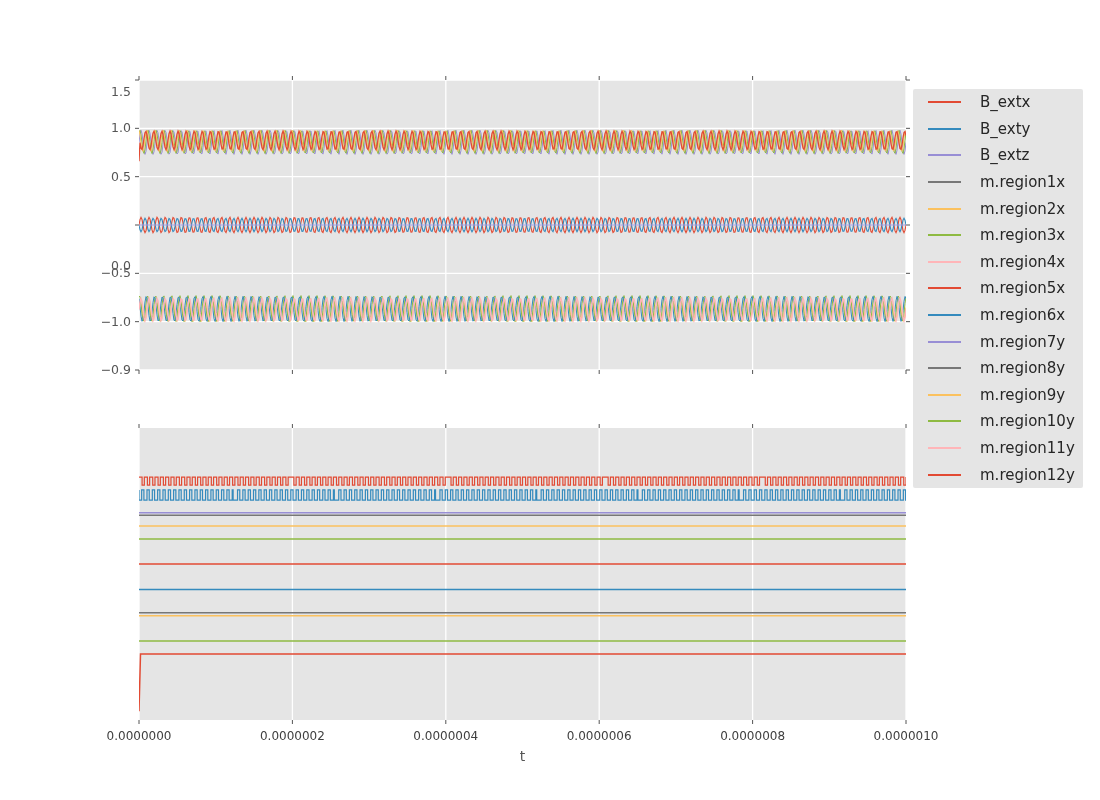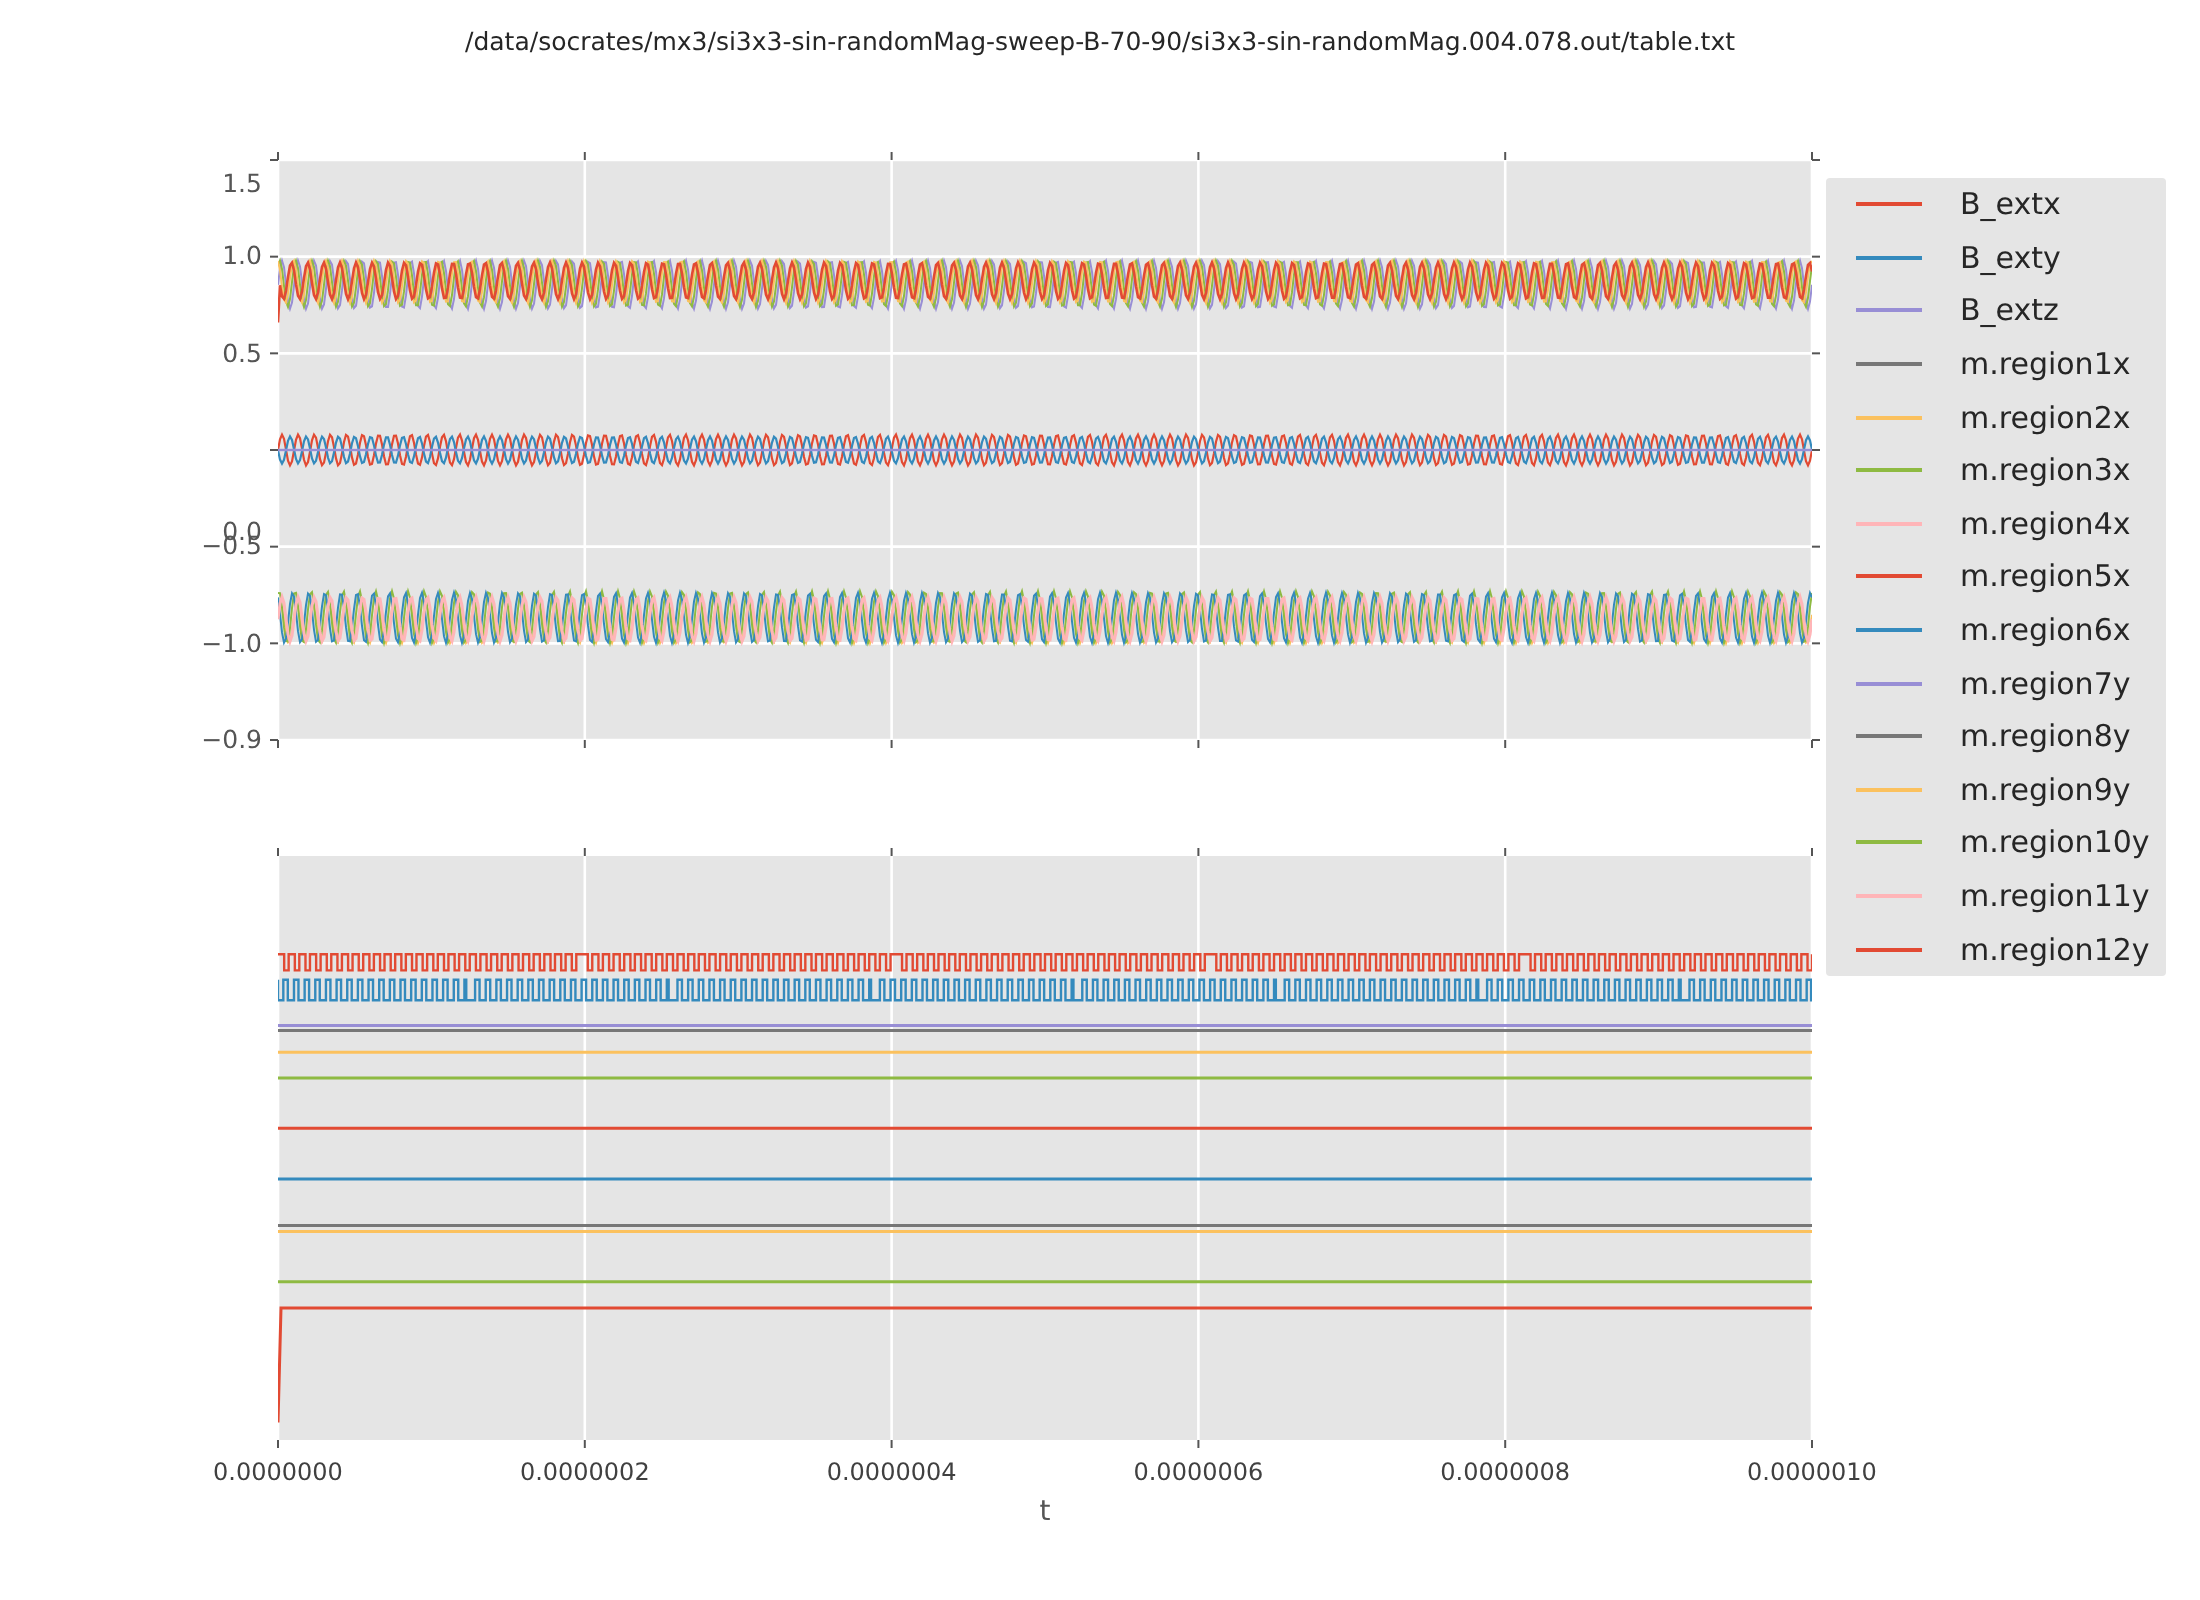--- a/index.html
+++ b/index.html
@@ -20,21 +20,20 @@
           border-radius:2px;display:flex;flex-direction:column;justify-content:space-around;}
   .legend-row{display:flex;align-items:center;height:26px;}
   .legend-line{width:33px;height:0;border-top-width:2px;border-top-style:solid;
                margin-left:15px;margin-right:19px;flex:none;}
   .legend-label{font-size:15px;color:#262626;white-space:nowrap;}
 </style>
 </head>
 <body>
 
 <div id="figure">
-  <div id="plot-title">/data/socrates/mx3/si3x3-sin-randomMag-sweep-B-70-90/si3x3-sin-randomMag.004.078.out/table.txt</div>
 
   <div id="axes-top" class="axes">
     <svg id="svg-top" width="767" height="290">
         <line x1="0" y1="0" x2="0" y2="290" stroke="#FFFFFF" stroke-width="1.3"></line>
         <line x1="153.4" y1="0" x2="153.4" y2="290" stroke="#FFFFFF" stroke-width="1.3"></line>
         <line x1="306.8" y1="0" x2="306.8" y2="290" stroke="#FFFFFF" stroke-width="1.3"></line>
         <line x1="460.2" y1="0" x2="460.2" y2="290" stroke="#FFFFFF" stroke-width="1.3"></line>
         <line x1="613.6" y1="0" x2="613.6" y2="290" stroke="#FFFFFF" stroke-width="1.3"></line>
         <line x1="767" y1="0" x2="767" y2="290" stroke="#FFFFFF" stroke-width="1.3"></line>
         <line x1="0" y1="0" x2="767" y2="0" stroke="#FFFFFF" stroke-width="1.3"></line>

